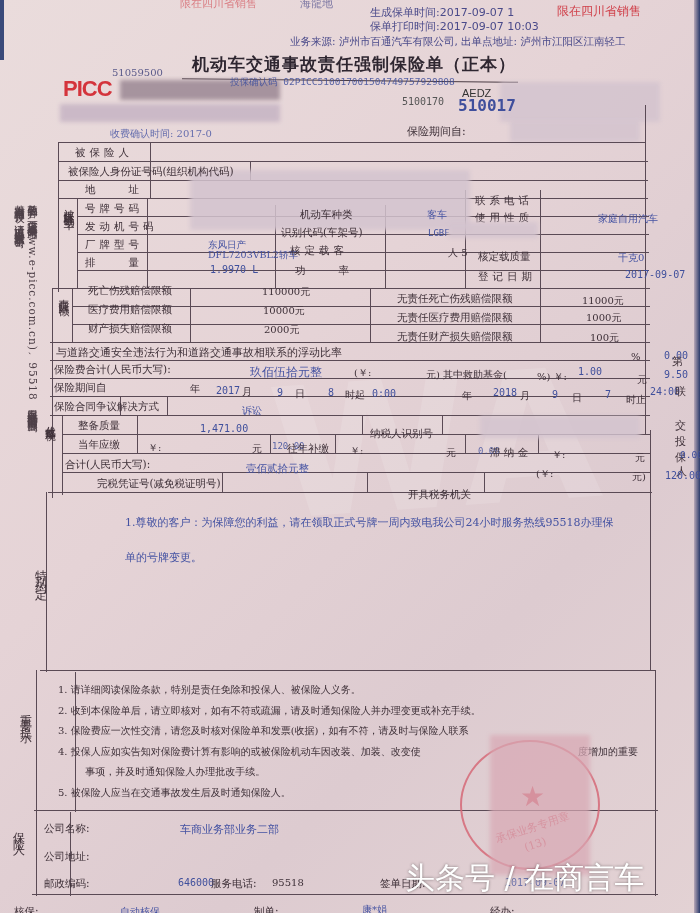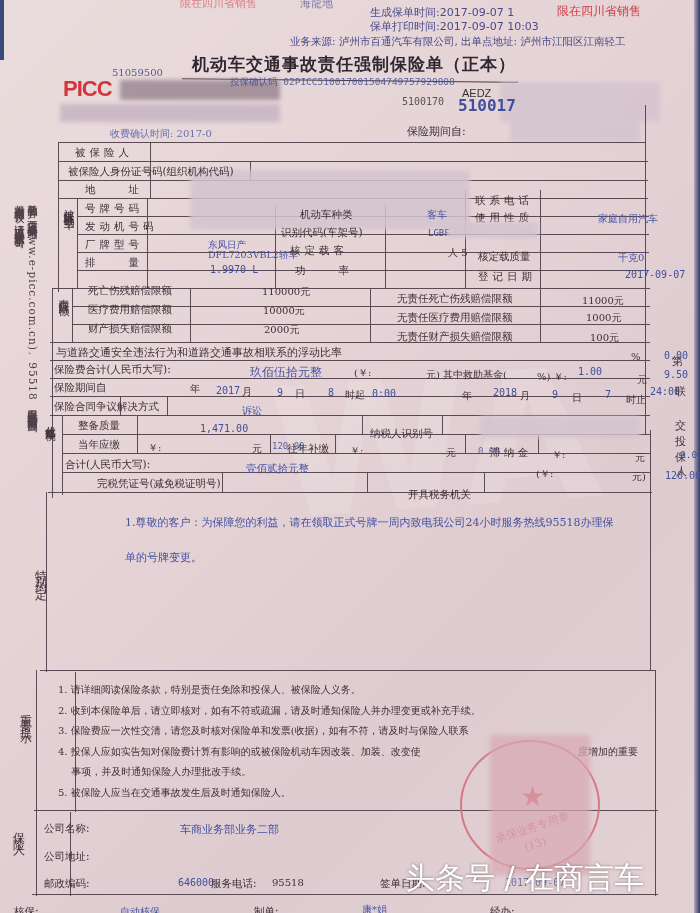--- a/index.html
+++ b/index.html
@@ -276,21 +276,21 @@
 <div class="vert" style="left:32px; top:560px; font-size:12px; letter-spacing:6px;">特别约定</div>
 <div class="special" style="left:125px; top:515px;">1.尊敬的客户：为保障您的利益，请在领取正式号牌一周内致电我公司24小时服务热线95518办理保</div>
 <div class="special" style="left:125px; top:550px;">单的号牌变更。</div>
 
 <div class="vert" style="left:17px; top:705px; font-size:12px; letter-spacing:6px;">重要提示</div>
 <div class="notice" style="left:58px; top:683px;">1. 请详细阅读保险条款，特别是责任免除和投保人、被保险人义务。</div>
 <div class="notice" style="left:58px; top:704px;">2. 收到本保险单后，请立即核对，如有不符或疏漏，请及时通知保险人并办理变更或补充手续。</div>
 <div class="notice" style="left:58px; top:724px;">3. 保险费应一次性交清，请您及时核对保险单和发票(收据)，如有不符，请及时与保险人联系</div>
 <div class="notice" style="left:58px; top:745px;">4. 投保人应如实告知对保险费计算有影响的或被保险机动车因改装、加装、改变使</div>
 <div class="notice" style="left:578px; top:745px;">度增加的重要</div>
-<div class="notice" style="left:58px; top:765px;">　 事项，并及时通知保险人办理批改手续。</div>
+<div class="notice" style="left:72px; top:765px;">　 事项，并及时通知保险人办理批改手续。</div>
 <div class="notice" style="left:58px; top:786px;">5. 被保险人应当在交通事故发生后及时通知保险人。</div>
 
 <div class="stamp" style="left:460px; top:740px; width:140px; height:130px;">
   <span class="star" style="left:58px; top:38px;">★</span>
   <span class="txt" style="left:32px; top:78px;">承保业务专用章</span>
   <span class="txt" style="left:62px; top:96px;">(13)</span>
 </div>
 <div class="blur" style="left:490px; top:735px; width:100px; height:140px; background:#d8a8b4; opacity:0.7;"></div>
 
 <div class="vert" style="left:10px; top:823px; font-size:12px; letter-spacing:6px;">保险人</div>

